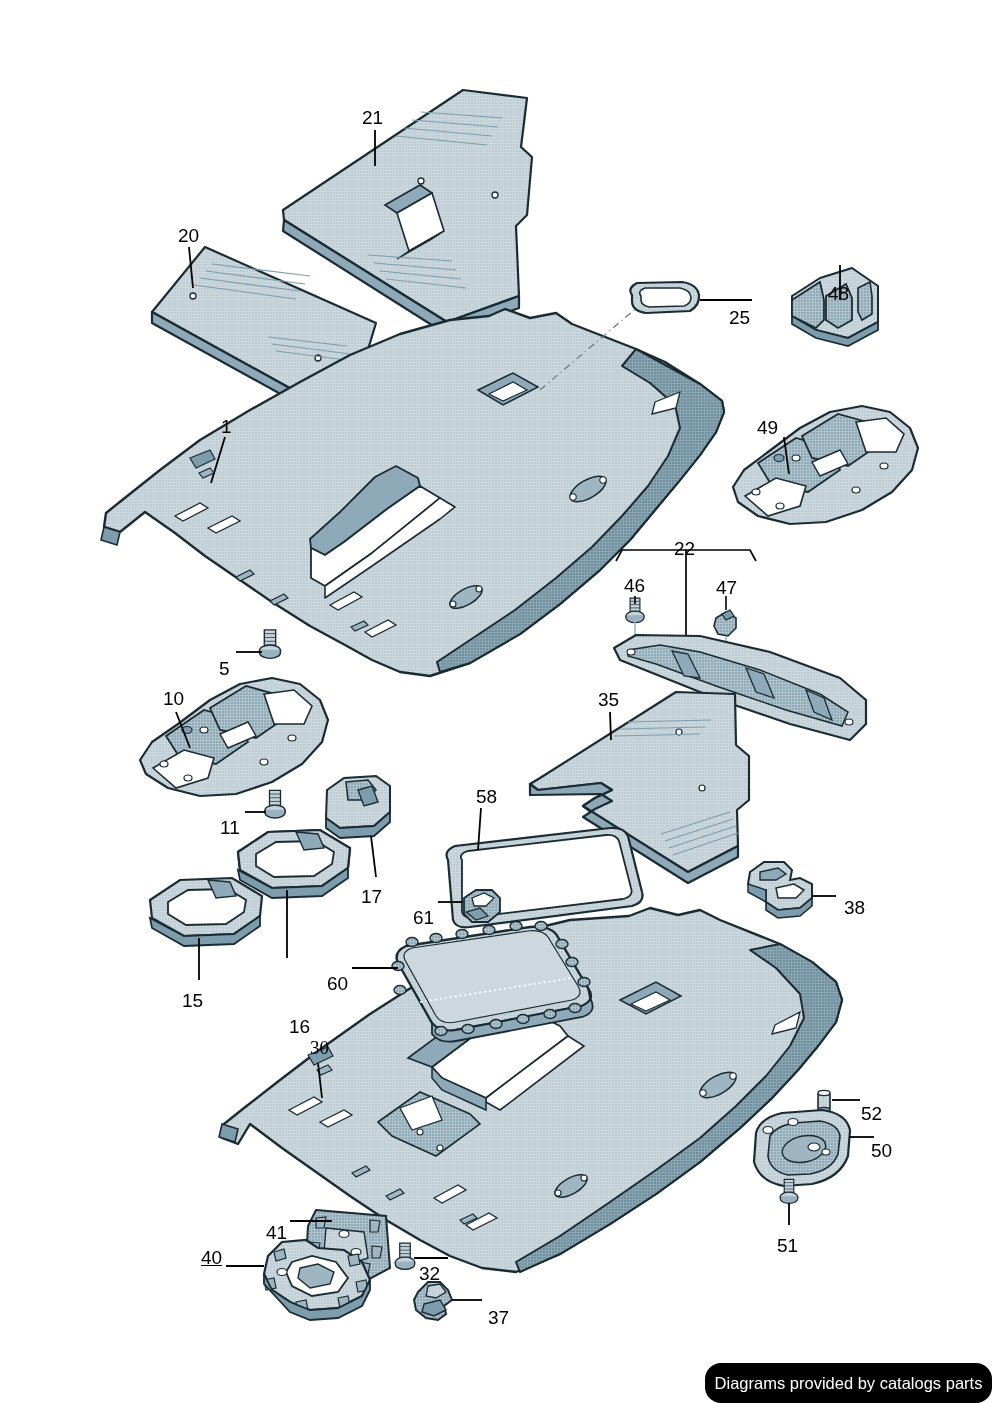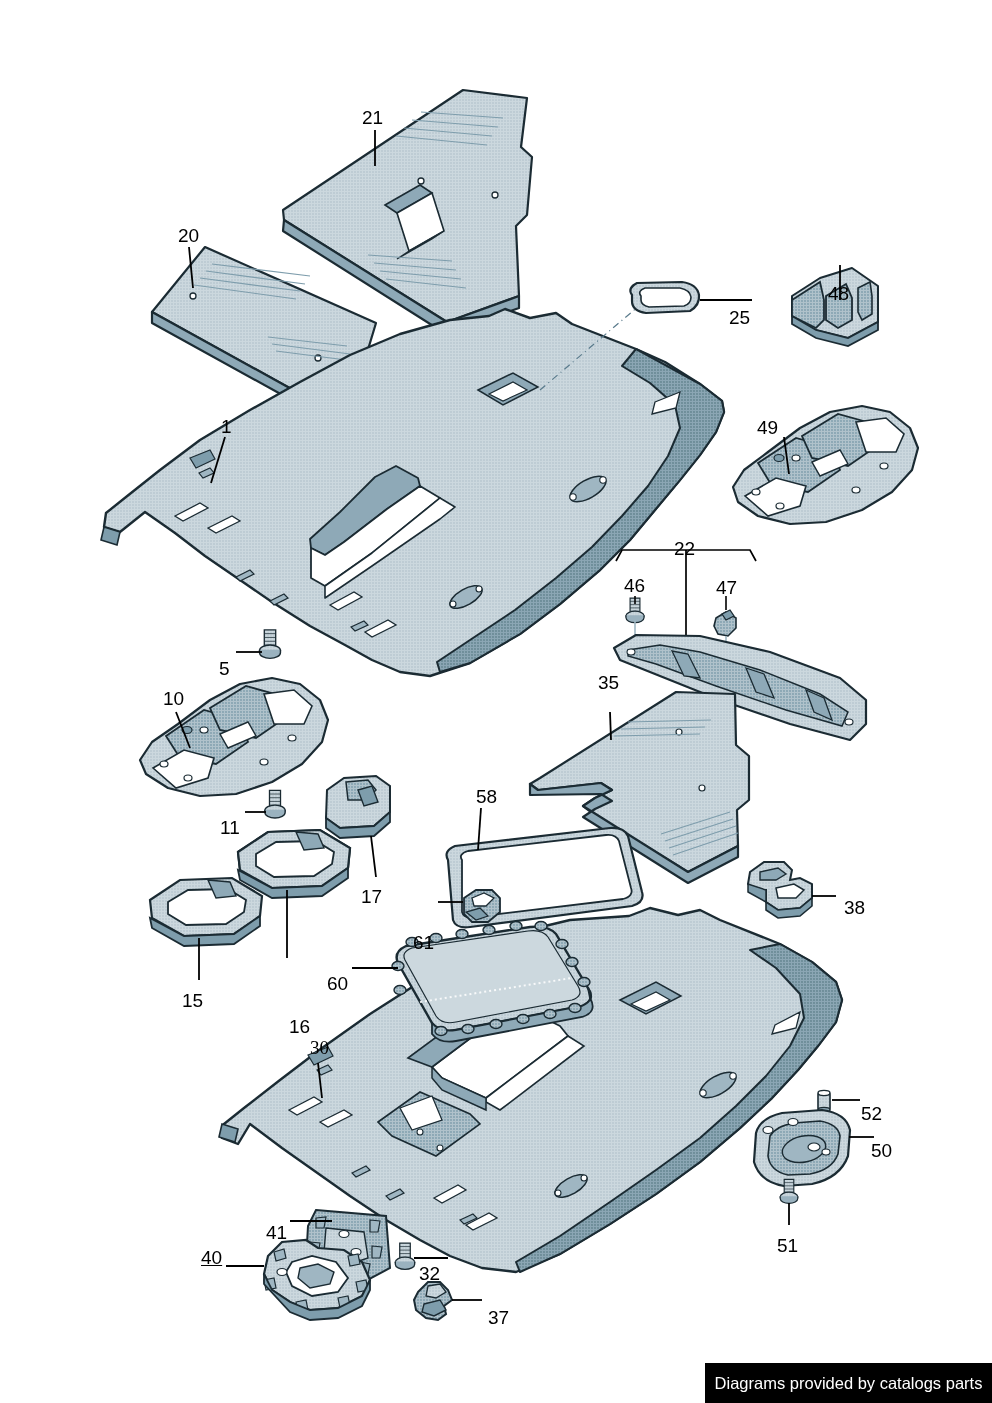--- a/index.html
+++ b/index.html
@@ -7,21 +7,21 @@
   body{width:992px;height:1403px;position:relative;overflow:hidden;
        font-family:"Liberation Sans", sans-serif;}
   #stage{position:absolute;inset:0;width:992px;height:1403px;}
   #stage svg{position:absolute;top:0;left:0;}
   .lbl{position:absolute;font-family:"Liberation Sans", sans-serif;
        font-size:19px;color:#000;line-height:1;white-space:nowrap;
        letter-spacing:0px;}
   #footer{position:absolute;left:705px;top:1363px;width:287px;height:40px;
           background:#000;color:#fff;display:flex;align-items:center;
           justify-content:center;font-size:16.5px;
-          font-family:"Liberation Sans", sans-serif;}
+          font-family:"Liberation Sans", sans-serif;border-radius:16px;}
 </style>
 </head>
 <body>
 
 <div id="stage">
 <svg width="992" height="1403" viewBox="0 0 992 1403" xmlns="http://www.w3.org/2000/svg">
   <defs>
     <pattern id="halftone" width="3" height="3" patternUnits="userSpaceOnUse">
       <rect width="3" height="3" fill="#ccd8de"></rect>
       <circle cx="1" cy="1" r="0.75" fill="#a9bcc6"></circle>
@@ -449,29 +449,29 @@
 <div class="lbl" style="left:362px;top:108px;">21</div>
 <div class="lbl" style="left:178px;top:226px;">20</div>
 <div class="lbl" style="left:729px;top:308px;">25</div>
 <div class="lbl" style="left:828px;top:246px;margin-top:38px;">48</div>
 <div class="lbl" style="left:757px;top:418px;">49</div>
 <div class="lbl" style="left:221px;top:417px;">1</div>
 <div class="lbl" style="left:219px;top:659px;">5</div>
 <div class="lbl" style="left:674px;top:539px;">22</div>
 <div class="lbl" style="left:624px;top:576px;">46</div>
 <div class="lbl" style="left:716px;top:578px;">47</div>
-<div class="lbl" style="left:598px;top:673px;">35</div>
+<div class="lbl" style="left:598px;top:690px;">35</div>
 <div class="lbl" style="left:163px;top:689px;">10</div>
 <div class="lbl" style="left:220px;top:818px;">11</div>
 <div class="lbl" style="left:361px;top:887px;">17</div>
 <div class="lbl" style="left:289px;top:969px;margin-top:48px;">16</div>
 <div class="lbl" style="left:182px;top:991px;">15</div>
 <div class="lbl" style="left:476px;top:787px;">58</div>
 <div class="lbl" style="left:844px;top:898px;">38</div>
-<div class="lbl" style="left:413px;top:908px;margin-top:25px;">61</div>
+<div class="lbl" style="left:413px;top:908px;">61</div>
 <div class="lbl" style="left:327px;top:974px;">60</div>
 <div class="lbl" style="left:310px;top:1038px;font-family:Liberation Serif, serif;">30</div>
 <div class="lbl" style="left:861px;top:1104px;">52</div>
 <div class="lbl" style="left:871px;top:1141px;">50</div>
 <div class="lbl" style="left:777px;top:1236px;">51</div>
 <div class="lbl" style="left:266px;top:1223px;">41</div>
 <div class="lbl" style="left:201px;top:1248px;text-decoration:underline;">40</div>
 <div class="lbl" style="left:419px;top:1264px;">32</div>
 <div class="lbl" style="left:488px;top:1308px;">37</div>
 

